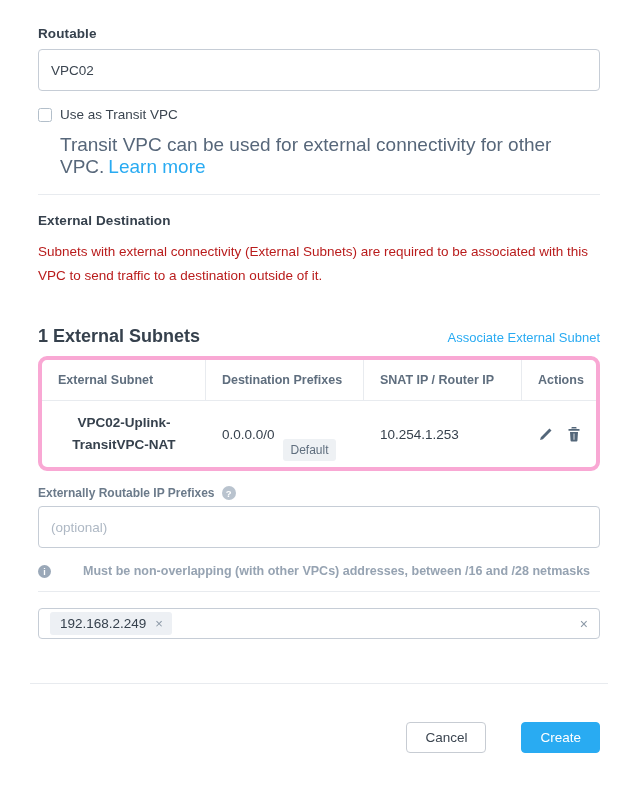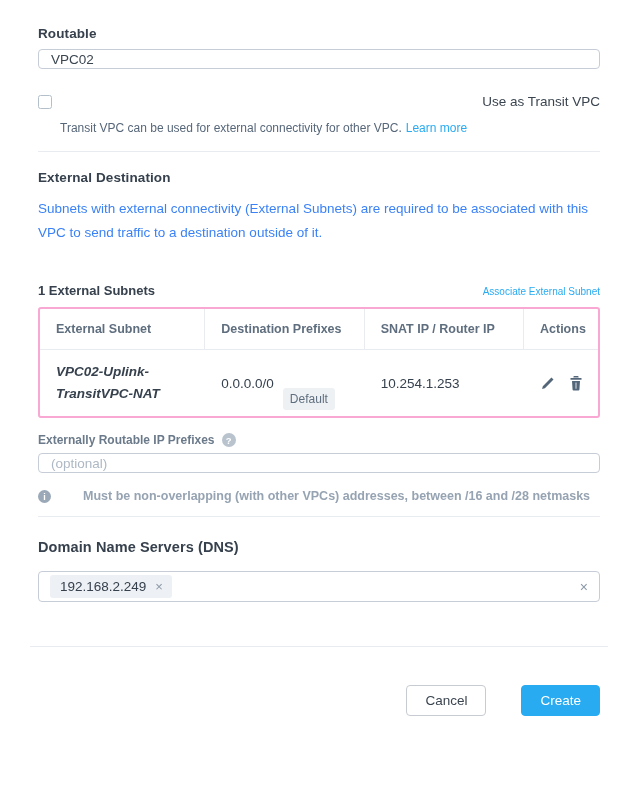--- a/index.html
+++ b/index.html
@@ -20,92 +20,92 @@
   }
   .field-label {
     font-size: 12px;
     font-weight: bold;
     color: #6b7a8a;
     margin-top: 16px;
   }
   .text-input {
     margin-top: 8px;
     width: 100%;
-    height: 20px;
+    height: 42px;
     border: 1px solid #c6cdd6;
     border-radius: 4px;
     padding: 0 12px;
     font-family: "Liberation Sans", sans-serif;
     font-size: 13.5px;
     color: #3b4550;
     outline: none;
     background: #fff;
   }
   .text-input::placeholder { color: #aeb8c4; opacity: 1; }
 
   .checkbox-row {
-    margin-top: 25px;
-    display: flex;
-    align-items: center;
-    justify-content: space-between;
+    margin-top: 16px;
+    display: flex;
+    align-items: center;
   }
   .checkbox {
     width: 14px;
     height: 14px;
     border: 1px solid #b3bfca;
     border-radius: 2.5px;
     background: #fff;
     flex: none;
   }
   .checkbox-label {
     margin-left: 8px;
     font-size: 13.5px;
     color: #3b4550;
   }
   .helper-text {
     margin-top: 12px;
     margin-left: 22px;
-    font-size: 12px;
+    font-size: 19px;
     color: #57677a;
   }
   .link { color: #29abf2; cursor: pointer; text-decoration: none; }
   .helper-text .link { margin-left: 4px; }
 
   .divider {
     border: none;
     border-top: 1px solid #e8ebef;
     height: 0;
   }
   .divider-1 { margin-top: 16px; }
   .divider-2 { margin-top: 13px; }
   .divider-3 { margin-top: 44px; margin-left: -8px; margin-right: -8px; }
 
   .ec-title { margin-top: 18px; }
   .ec-description {
     margin-top: 12px;
     font-size: 13.5px;
     line-height: 24px;
-    color: #3b82f6;
+    color: #b91c1c;
     max-width: 562px;
   }
 
   .subnets-header {
     margin-top: 38px;
     display: flex;
     justify-content: space-between;
     align-items: baseline;
   }
-  .subnets-count { font-size: 13px; font-weight: bold; color: #36414d; }
-  .subnets-link { font-size: 10px; }
+  .subnets-count { font-size: 18px; font-weight: bold; color: #36414d; }
+  .subnets-link { font-size: 13px; }
 
   .subnet-table {
     margin-top: 9px;
-    border: 2px solid #f9a8d4;
-    border-radius: 3px;
+    border: 4px solid #f9a8d4;
+    border-radius: 9px;
     overflow: hidden;
+    text-align: center;
   }
   .t-row { display: flex; }
   .t-head .t-cell {
     height: 40px;
     display: flex;
     align-items: center;
     font-size: 12.5px;
     font-weight: bold;
     color: #5f6e7e;
   }
@@ -120,21 +120,20 @@
   }
   .t-cell { padding: 0 16px; }
   .c1 { width: 166px; }
   .c2 { width: 160px; }
   .c3 { width: 160px; }
   .c4 { width: 74px; }
   .subnet-name {
     font-weight: bold;
     line-height: 22px;
     word-break: break-word;
-    font-style: italic;
   }
   .badge {
     margin-left: 9px;
     background: #eef1f4;
     color: #5f6e7e;
     font-size: 12px;
     padding: 4px 7px;
     border-radius: 3px;
     white-space: nowrap;
     margin-top: 32px;
@@ -322,21 +321,20 @@
   <input class="text-input" style="margin-top: 6px;" type="text" placeholder="(optional)">
 
   <div class="note-row">
     <span class="info-icon">i</span>
     <span class="note-text">Must be non-overlapping (with other VPCs) addresses, between /16 and /28 netmasks</span>
   </div>
 
   <hr class="divider divider-2">
 
   
-  <div class="section-title dns-title">Domain Name Servers (DNS)</div>
 
   <div class="tag-input">
     <span class="tag">
       <span>192.168.2.249</span>
       <span class="tag-remove">×</span>
     </span>
     <span class="input-clear">×</span>
   </div>
 
   <hr class="divider divider-3">

